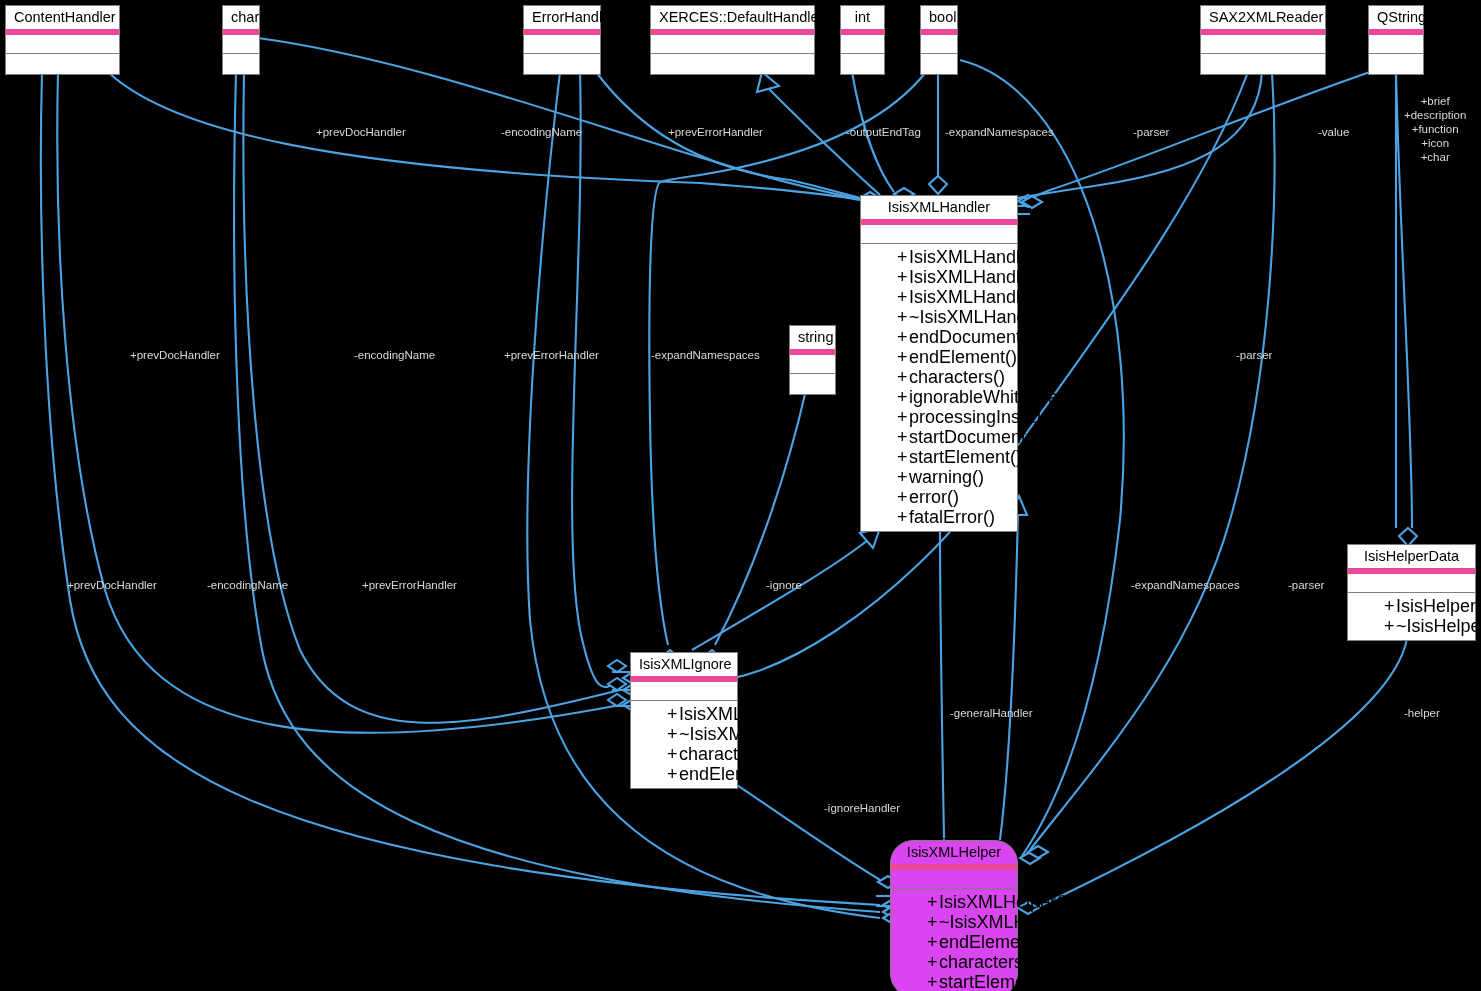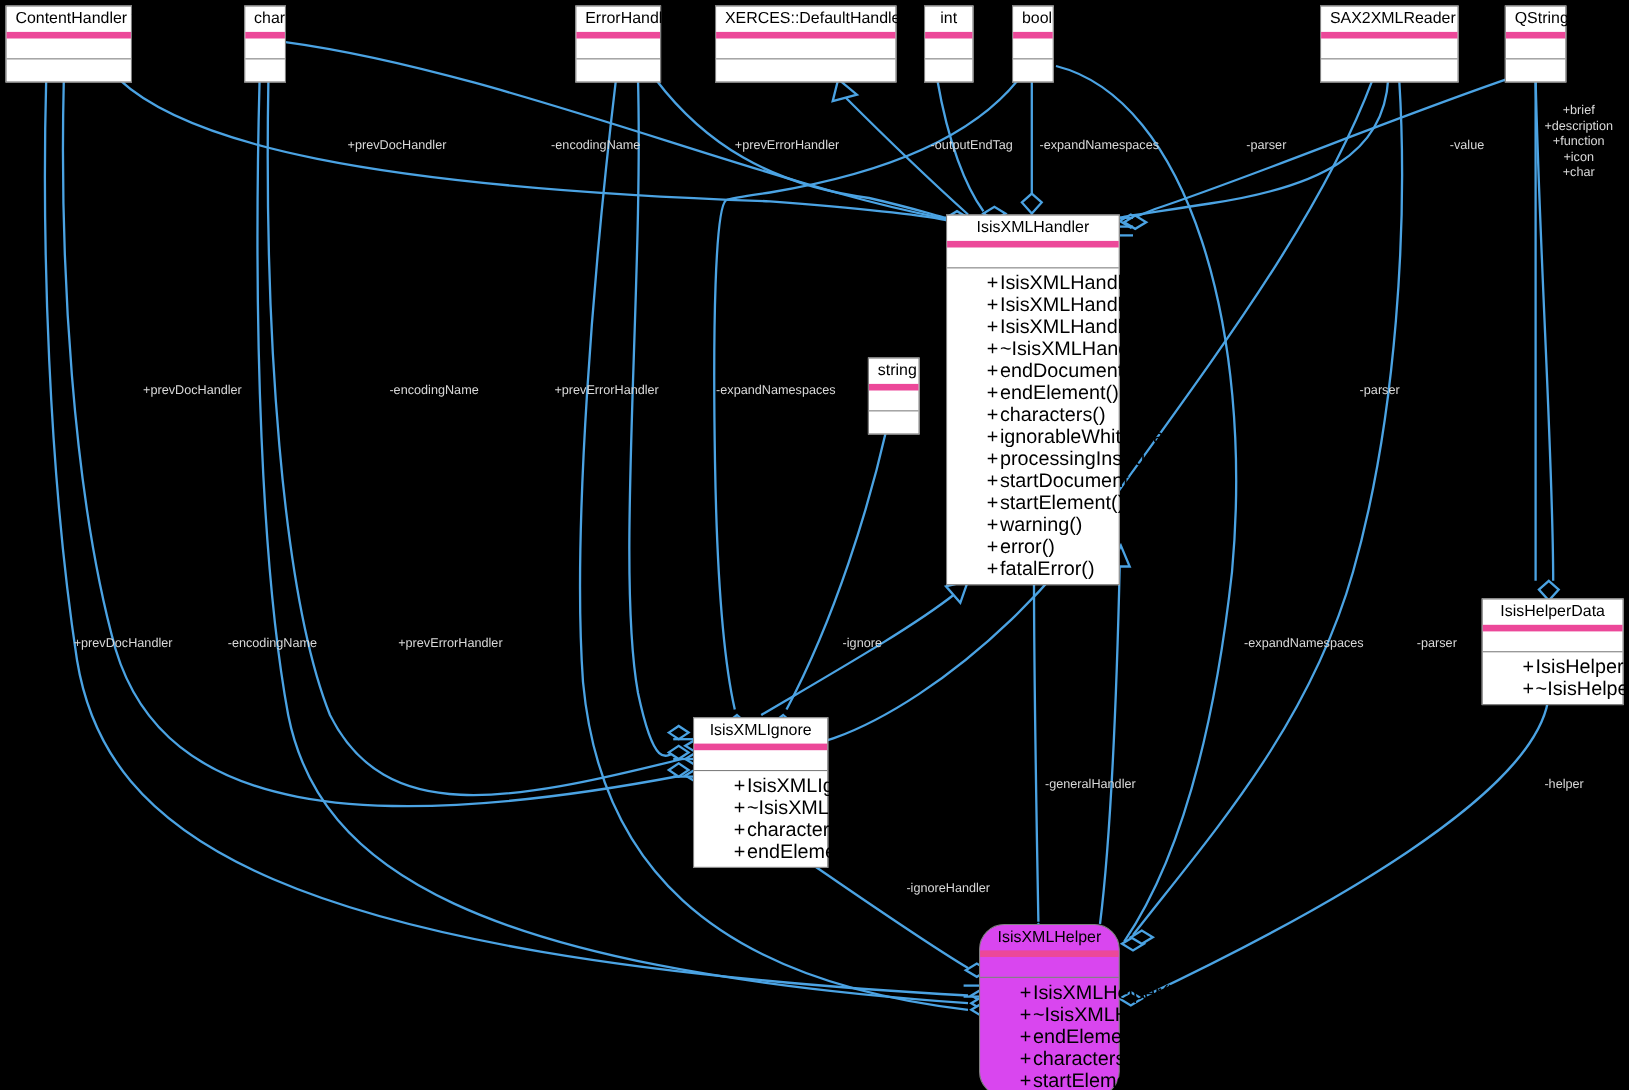--- a/index.html
+++ b/index.html
@@ -242,21 +242,21 @@
       <div class="member"><span class="vis">+</span><span>ignorableWhitespace()</span></div>
       <div class="member"><span class="vis">+</span><span>processingInstruction()</span></div>
       <div class="member"><span class="vis">+</span><span>startDocument()</span></div>
       <div class="member"><span class="vis">+</span><span>startElement()</span></div>
       <div class="member"><span class="vis">+</span><span>warning()</span></div>
       <div class="member"><span class="vis">+</span><span>error()</span></div>
       <div class="member"><span class="vis">+</span><span>fatalError()</span></div>
     </div>
   </div>
 
-  <div class="uml-node" style="left:630px; top:652px; width:123px;">
+  <div class="uml-node" style="left:630px; top:652px; width:108px;">
     <div class="node-title">IsisXMLIgnore</div>
     <div class="node-attrs empty"></div>
     <div class="node-ops">
       <div class="member"><span class="vis">+</span><span>IsisXMLIgnore()</span></div>
       <div class="member"><span class="vis">+</span><span>~IsisXMLIgnore()</span></div>
       <div class="member"><span class="vis">+</span><span>characters()</span></div>
       <div class="member"><span class="vis">+</span><span>endElement()</span></div>
     </div>
   </div>
 

